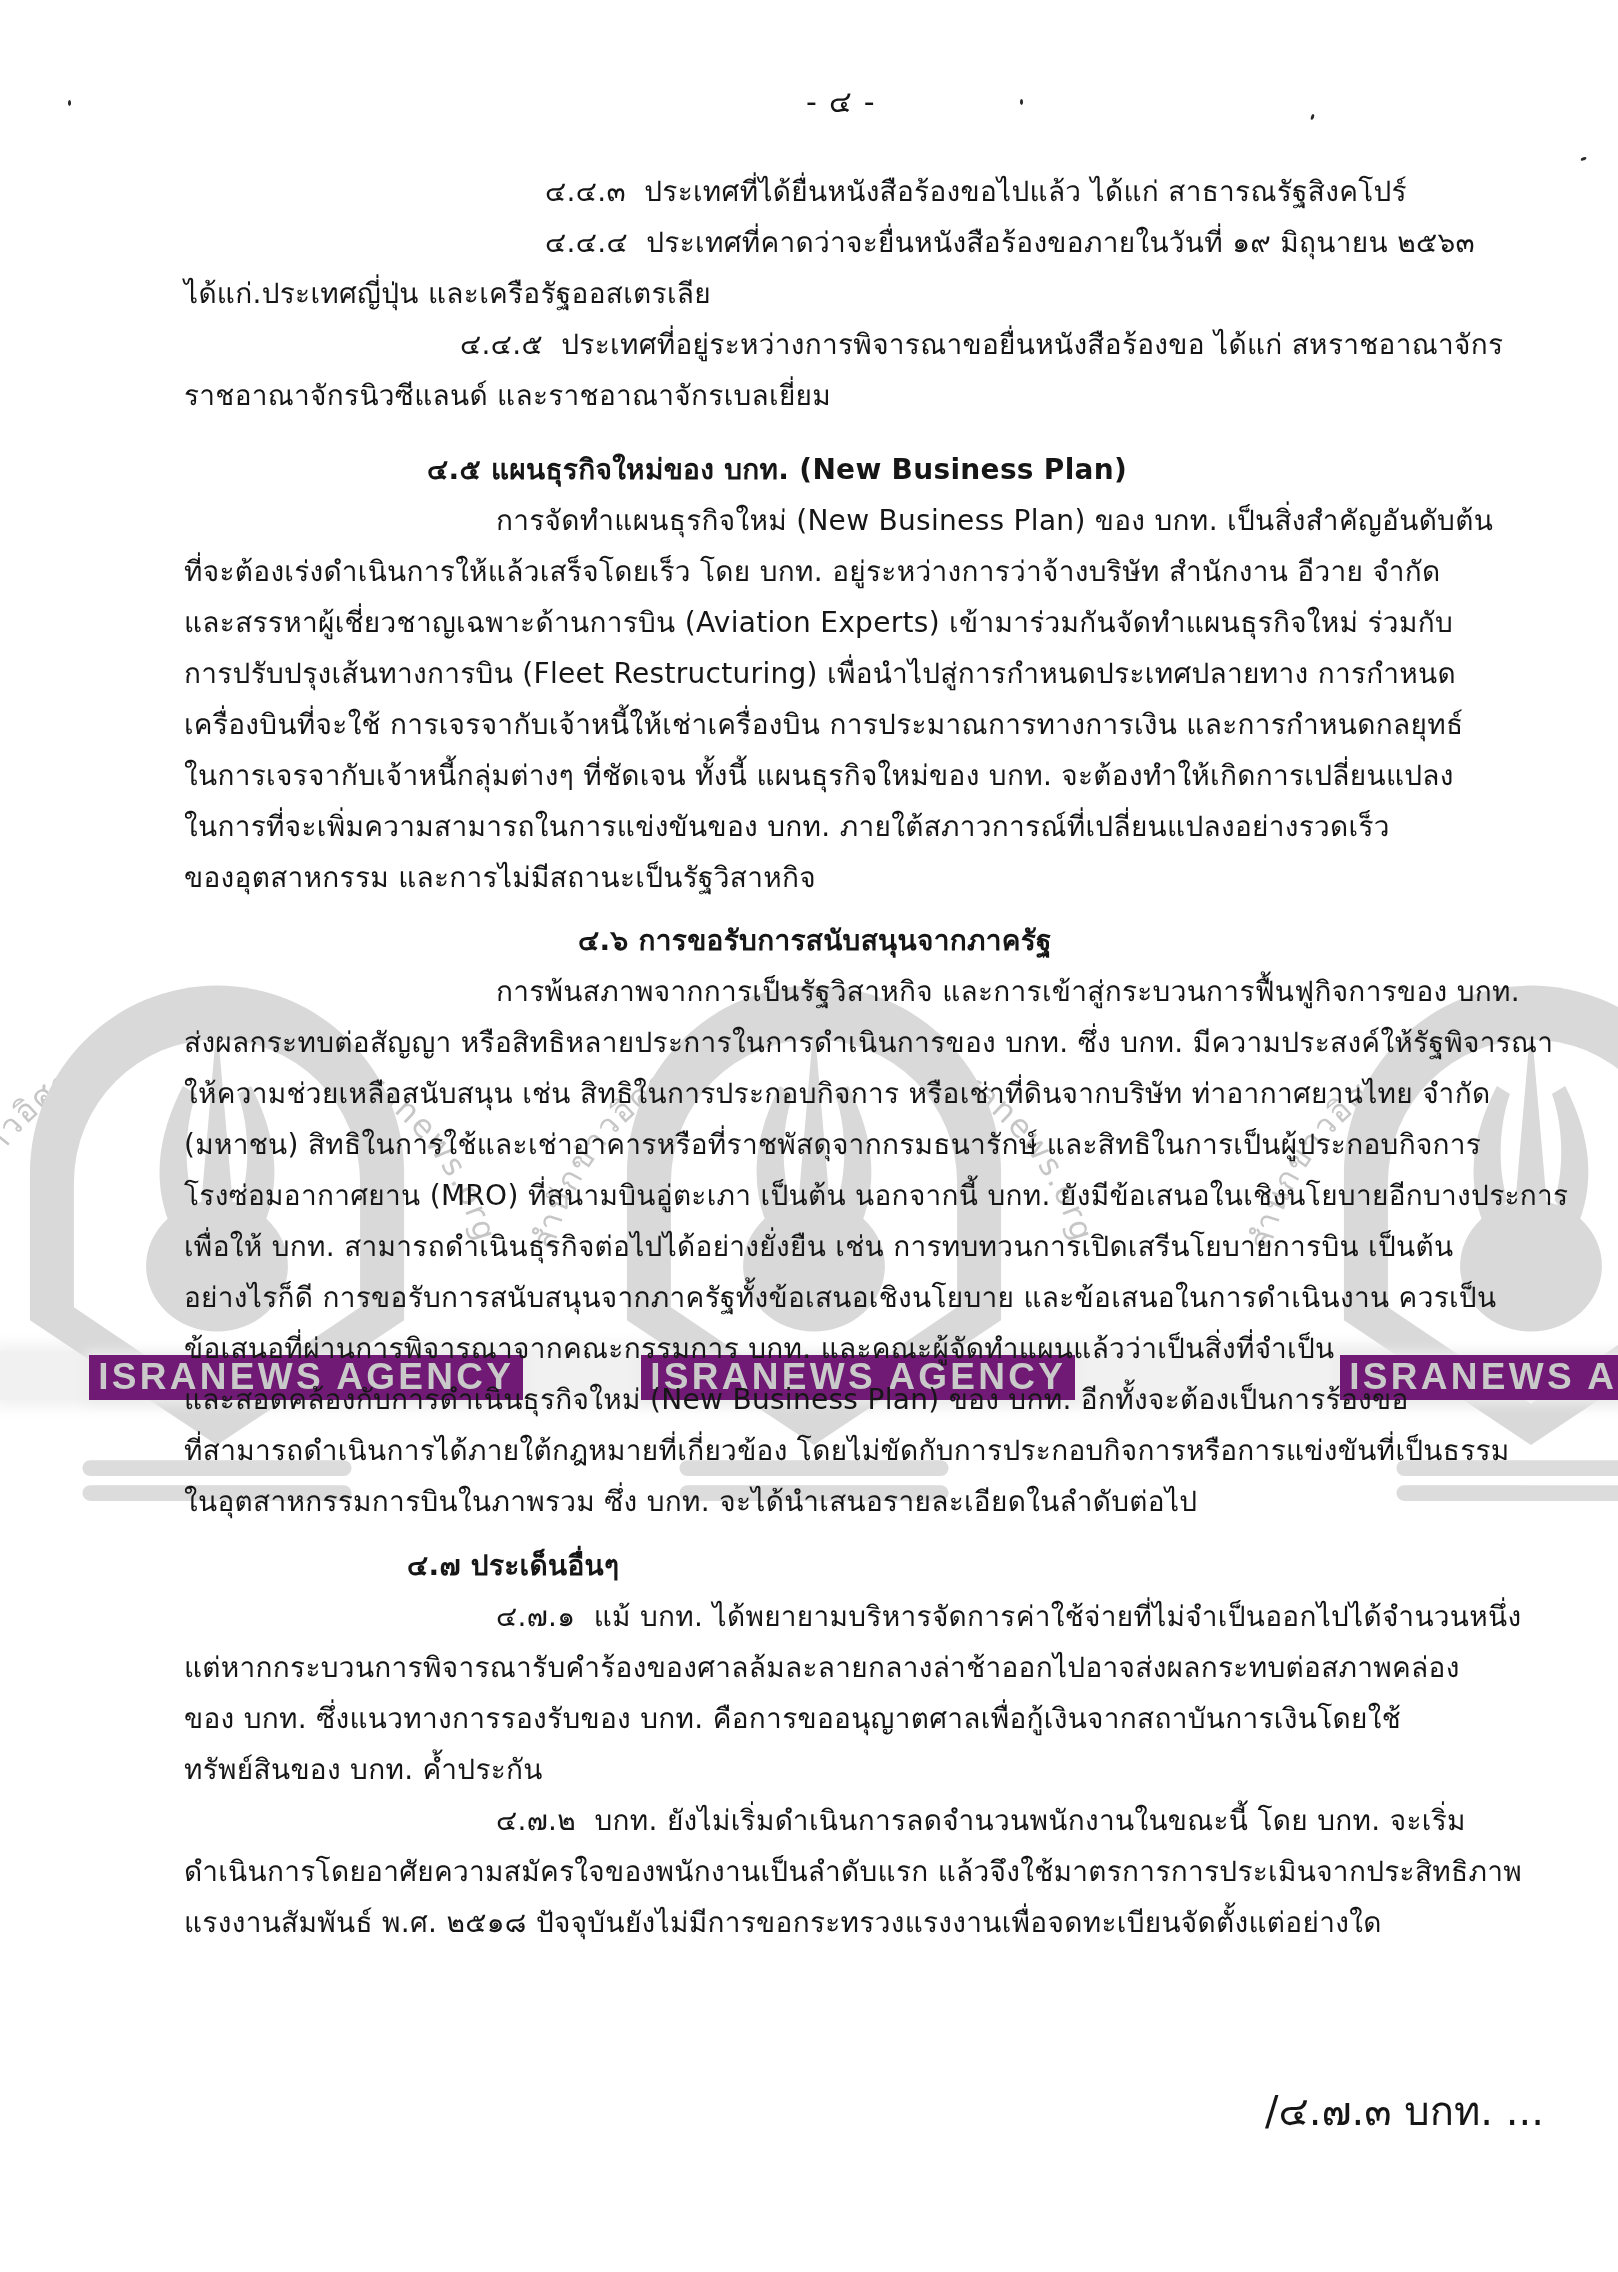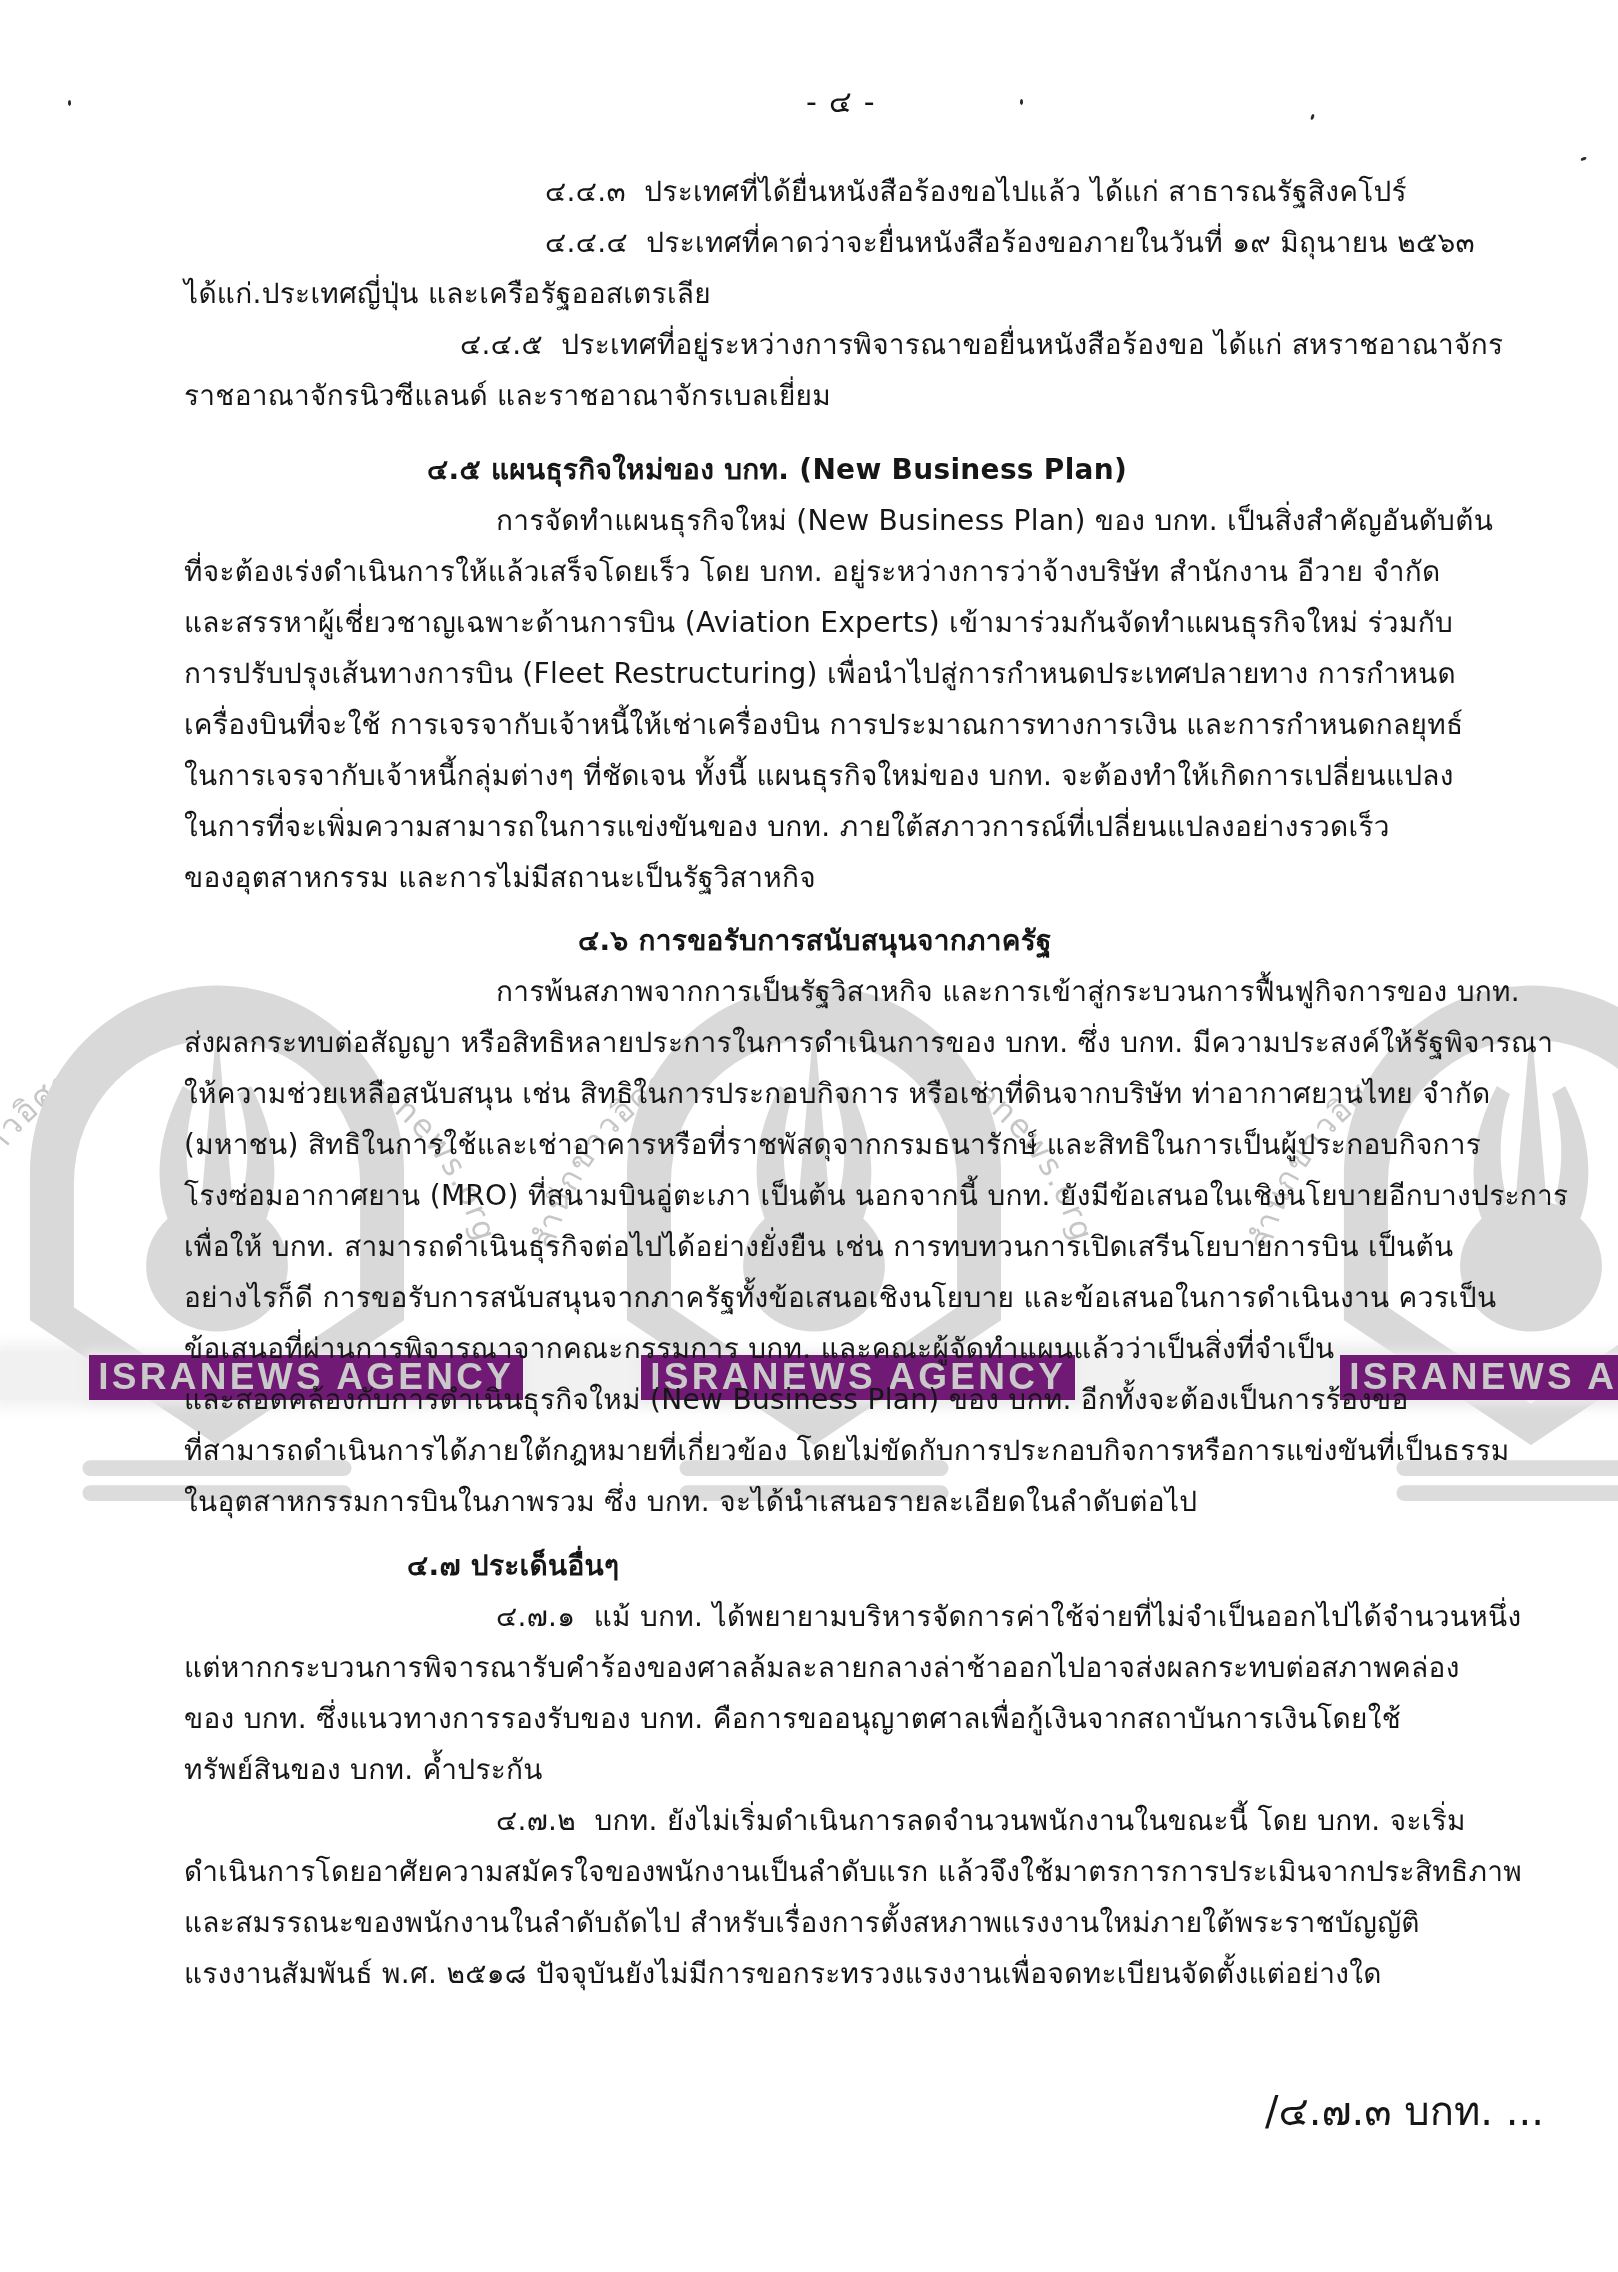--- a/index.html
+++ b/index.html
@@ -223,21 +223,20 @@
         <div class="line flush">และสอดคล้องกับการดำเนินธุรกิจใหม่ (New Business Plan) ของ บกท. อีกทั้งจะต้องเป็นการร้องขอ</div>
         <div class="line flush">ที่สามารถดำเนินการได้ภายใต้กฎหมายที่เกี่ยวข้อง โดยไม่ขัดกับการประกอบกิจการหรือการแข่งขันที่เป็นธรรม</div>
         <div class="line flush">ในอุตสาหกรรมการบินในภาพรวม ซึ่ง บกท. จะได้นำเสนอรายละเอียดในลำดับต่อไป</div>
         <div class="line head-47 gap-md">๔.๗ ประเด็นอื่นๆ</div>
         <div class="line item">๔.๗.๑  แม้ บกท. ได้พยายามบริหารจัดการค่าใช้จ่ายที่ไม่จำเป็นออกไปได้จำนวนหนึ่ง</div>
         <div class="line flush">แต่หากกระบวนการพิจารณารับคำร้องของศาลล้มละลายกลางล่าช้าออกไปอาจส่งผลกระทบต่อสภาพคล่อง</div>
         <div class="line flush">ของ บกท. ซึ่งแนวทางการรองรับของ บกท. คือการขออนุญาตศาลเพื่อกู้เงินจากสถาบันการเงินโดยใช้</div>
         <div class="line flush">ทรัพย์สินของ บกท. ค้ำประกัน</div>
         <div class="line item">๔.๗.๒  บกท. ยังไม่เริ่มดำเนินการลดจำนวนพนักงานในขณะนี้ โดย บกท. จะเริ่ม</div>
         <div class="line flush">ดำเนินการโดยอาศัยความสมัครใจของพนักงานเป็นลำดับแรก แล้วจึงใช้มาตรการการประเมินจากประสิทธิภาพ</div>
-        <div class="line flush">และสมรรถนะของพนักงานในลำดับถัดไป สำหรับเรื่องการตั้งสหภาพแรงงานใหม่ภายใต้พระราชบัญญัติ</div>
         <div class="line flush">แรงงานสัมพันธ์ พ.ศ. ๒๕๑๘ ปัจจุบันยังไม่มีการขอกระทรวงแรงงานเพื่อจดทะเบียนจัดตั้งแต่อย่างใด</div>
       </div>
     <div id="footer-continuation">/๔.๗.๓ บกท. ...</div>
     <div class="speck" style="left:68px; top:100px;"></div>
     <div class="speck" style="left:1020px; top:99px;"></div>
     <div class="speck" style="left:1311px; top:114px; transform:rotate(20deg);"></div>
     <div class="speck" style="left:1582px; top:156px; transform:rotate(70deg);"></div>
   </div>
 
 </div>

